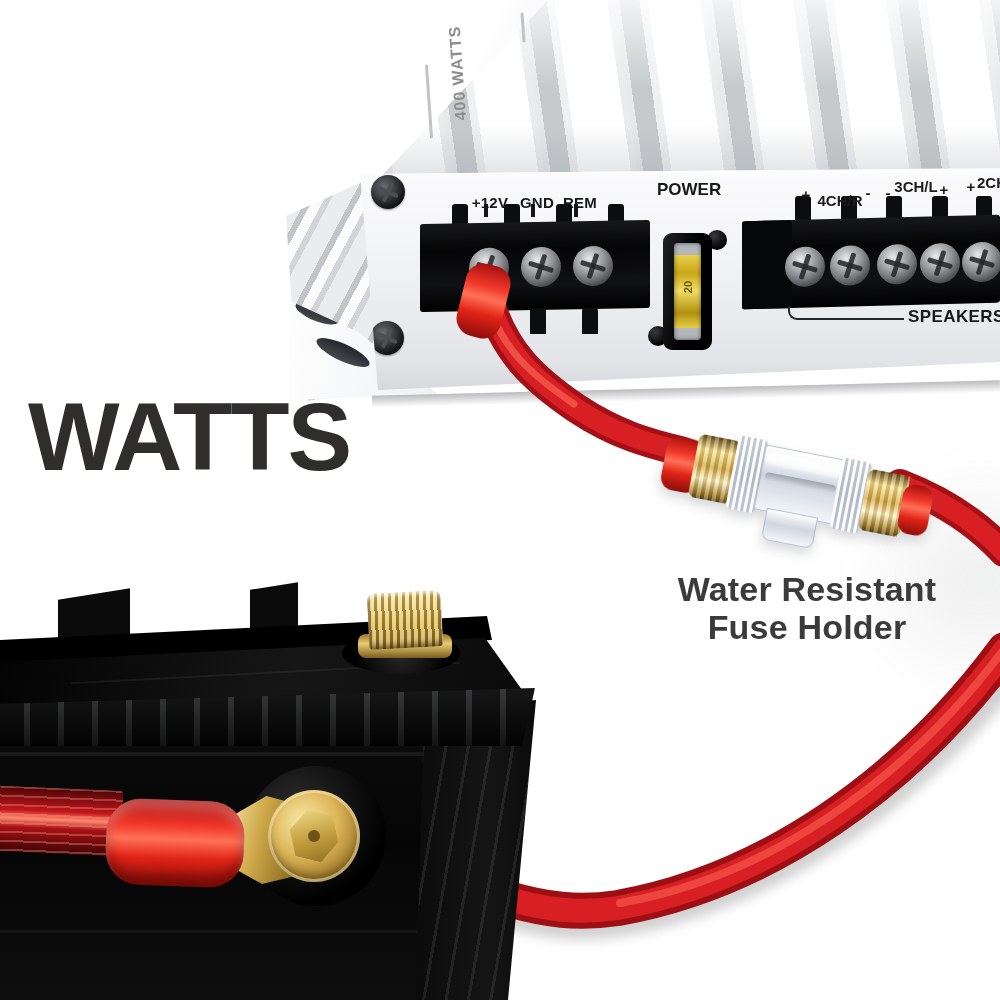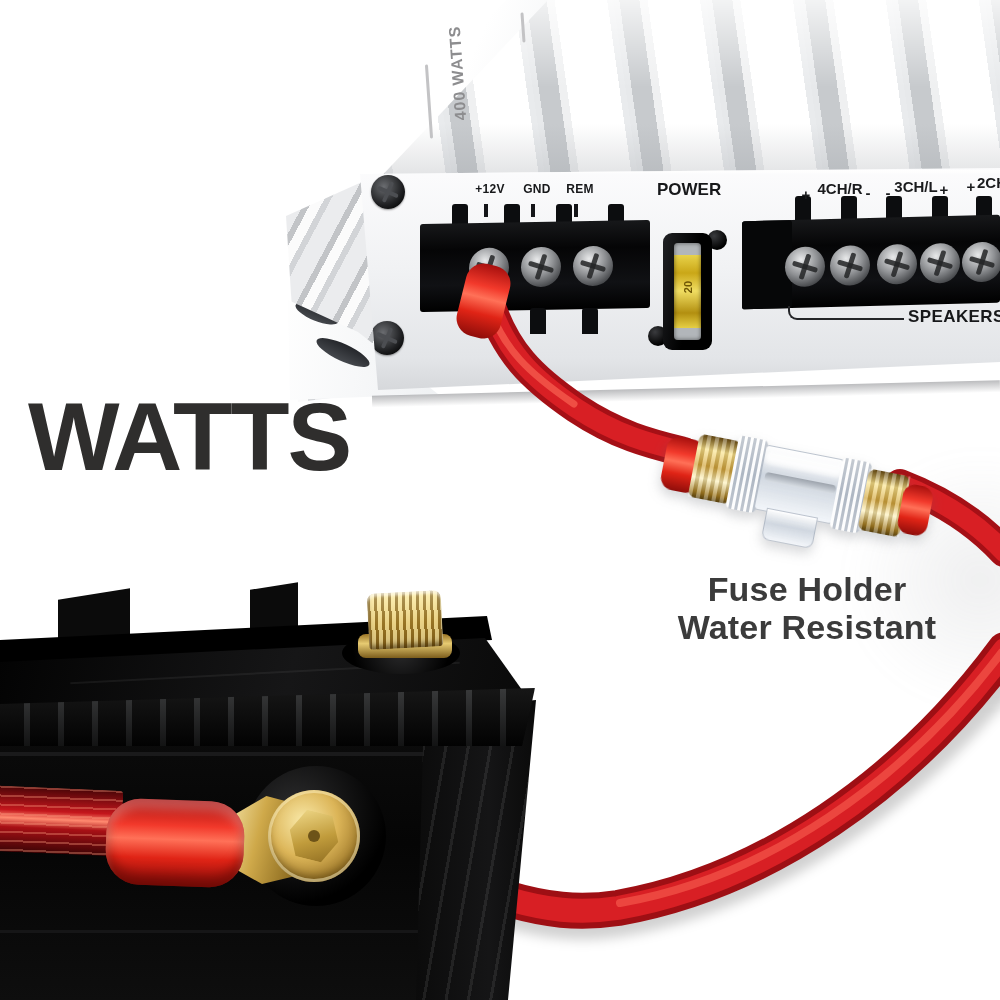--- a/index.html
+++ b/index.html
@@ -53,21 +53,21 @@
 
   .screw{width:34px;height:34px;border-radius:50%;
     background:radial-gradient(circle at 38% 34%,#6a6c70,#1c1d1f 62%,#000 90%);
     box-shadow:0 1px 2px rgba(0,0,0,.4);}
   .screw::before,.screw::after{content:"";position:absolute;left:50%;top:50%;background:#4c4e52;border-radius:2px;}
   .screw::before{width:22px;height:4px;transform:translate(-50%,-50%) rotate(24deg);}
   .screw::after{width:4px;height:22px;transform:translate(-50%,-50%) rotate(24deg);}
   .screw1{left:13px;top:9px;}
   .screw2{left:12px;top:155px;}
 
-  .pwr-label{top:16px;width:64px;text-align:center;font-size:12px;font-weight:700;color:#17181a;letter-spacing:.3px;}
+  .pwr-label{top:28px;width:64px;text-align:center;font-size:15px;font-weight:700;color:#17181a;letter-spacing:.3px;}
   .tick{top:38px;width:4px;height:13px;background:#141518;}
   .block{background:linear-gradient(to bottom,#17181a,#050506 30%,#101114 70%,#000);border-radius:3px;}
   .pwr-block{left:62px;top:56px;width:230px;height:88px;transform:skewY(-1deg);}
   .tab{width:16px;height:26px;background:#0c0d0f;border-radius:3px 3px 0 0;}
   .term{width:40px;height:40px;border-radius:50%;
     background:radial-gradient(circle at 40% 32%,#e8e9ea,#8e9093 45%,#3f4144 80%,#232426);}
   .term::before,.term::after{content:"";position:absolute;left:50%;top:50%;background:rgba(35,36,38,.85);border-radius:2px;}
   .term::before{width:26px;height:5px;transform:translate(-50%,-50%) rotate(18deg);}
   .term::after{width:5px;height:26px;transform:translate(-50%,-50%) rotate(18deg);}
 
@@ -241,21 +241,21 @@
       <div class="abs block spk-block">
         <div class="abs spk-post"></div>
         <div class="abs term" style="left:43px;top:27px"></div>
         <div class="abs term" style="left:88px;top:27px"></div>
         <div class="abs term" style="left:135px;top:27px"></div>
         <div class="abs term" style="left:178px;top:27px"></div>
         <div class="abs term" style="left:220px;top:27px"></div>
       </div>
 
       <span class="abs pol" style="left:423px;top:20px">+</span>
-      <span class="abs pol" style="left:457px;top:14px">4CH/R</span>
+      <span class="abs pol" style="left:457px;top:26px">4CH/R</span>
       <span class="abs pol" style="left:485px;top:18px">-</span>
       <span class="abs pol" style="left:505px;top:18px">-</span>
       <span class="abs pol" style="left:533px;top:12px">3CH/L</span>
       <span class="abs pol" style="left:561px;top:15px">+</span>
       <span class="abs pol" style="left:588px;top:12px">+</span>
       <span class="abs pol" style="left:609px;top:8px">2CH</span>
 
       <div class="abs bracket"></div>
       <span class="abs speakers">SPEAKERS</span>
     </div>
@@ -380,22 +380,22 @@
     <div class="abs gold ifh-gold-r">
       <div class="abs gold-ridge" style="left:0;top:0;right:0;bottom:0"></div>
     </div>
     <div class="abs boot ifh-boot-r"></div>
   </div>
 
   <div class="abs headline">
     <div class="w2">WATTS</div>
   </div>
   <div class="abs caption">
+    <div>Water Resistant</div>
     <div>Fuse Holder</div>
-    <div>Water Resistant</div>
   </div>
 
   <div class="abs bat bat-tab1"></div>
   <div class="abs bat bat-tab2"></div>
   <div class="abs bat-lip"></div>
   <div class="abs bat-top"></div>
   <div class="abs bat-seam"></div>
   <div class="abs bat-edge"></div>
   <div class="abs bat-front"></div>
   <div class="abs bat-groove"></div>

